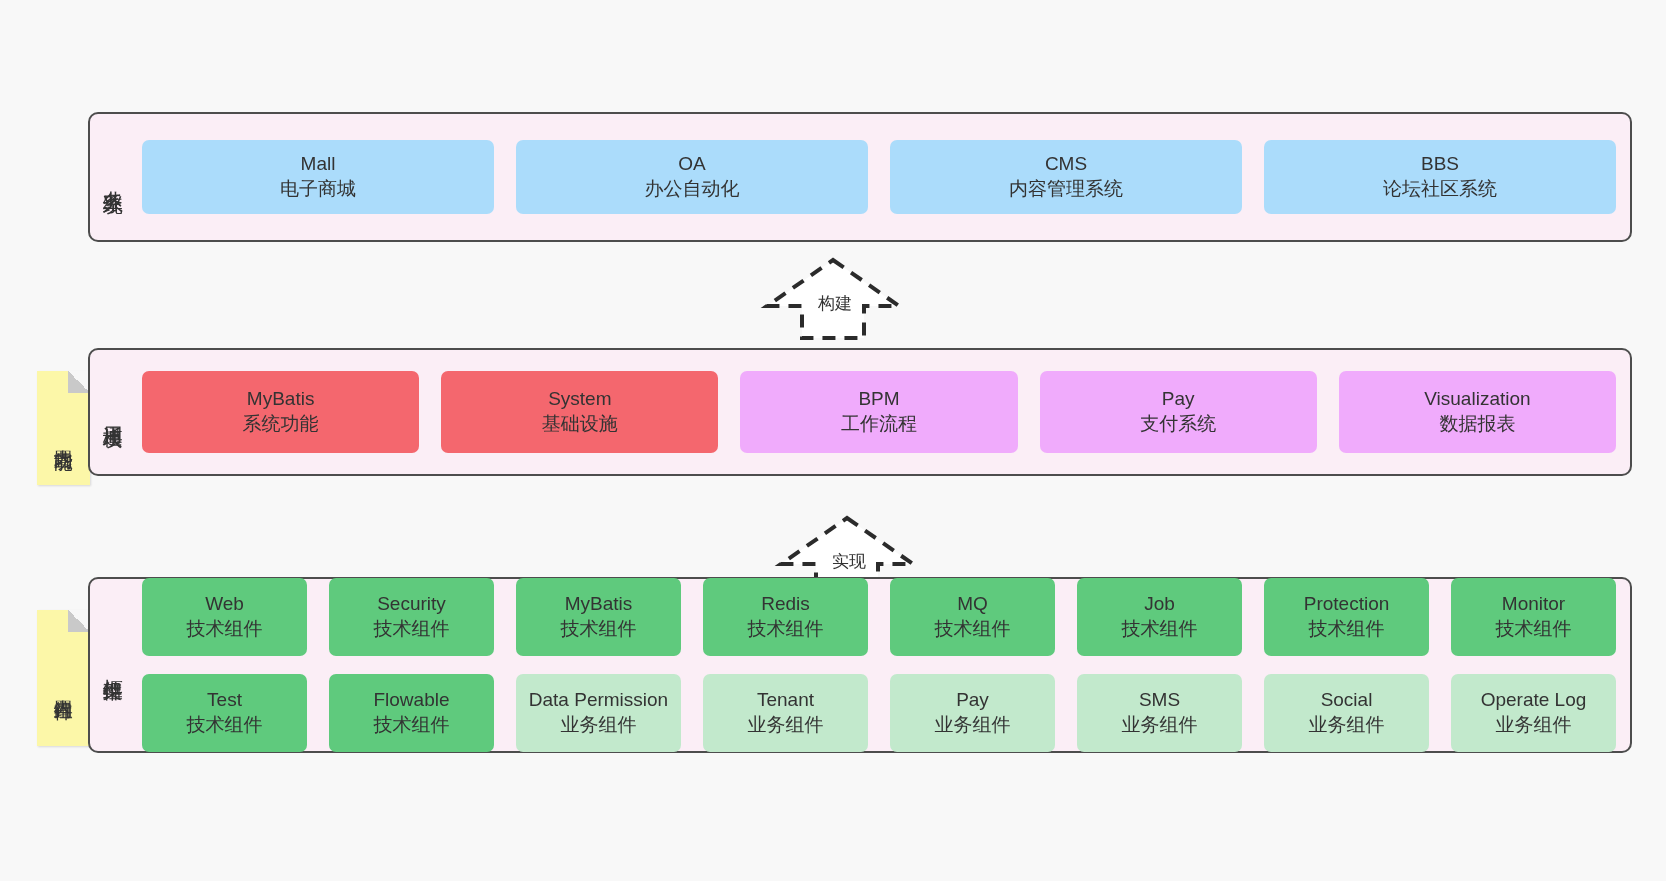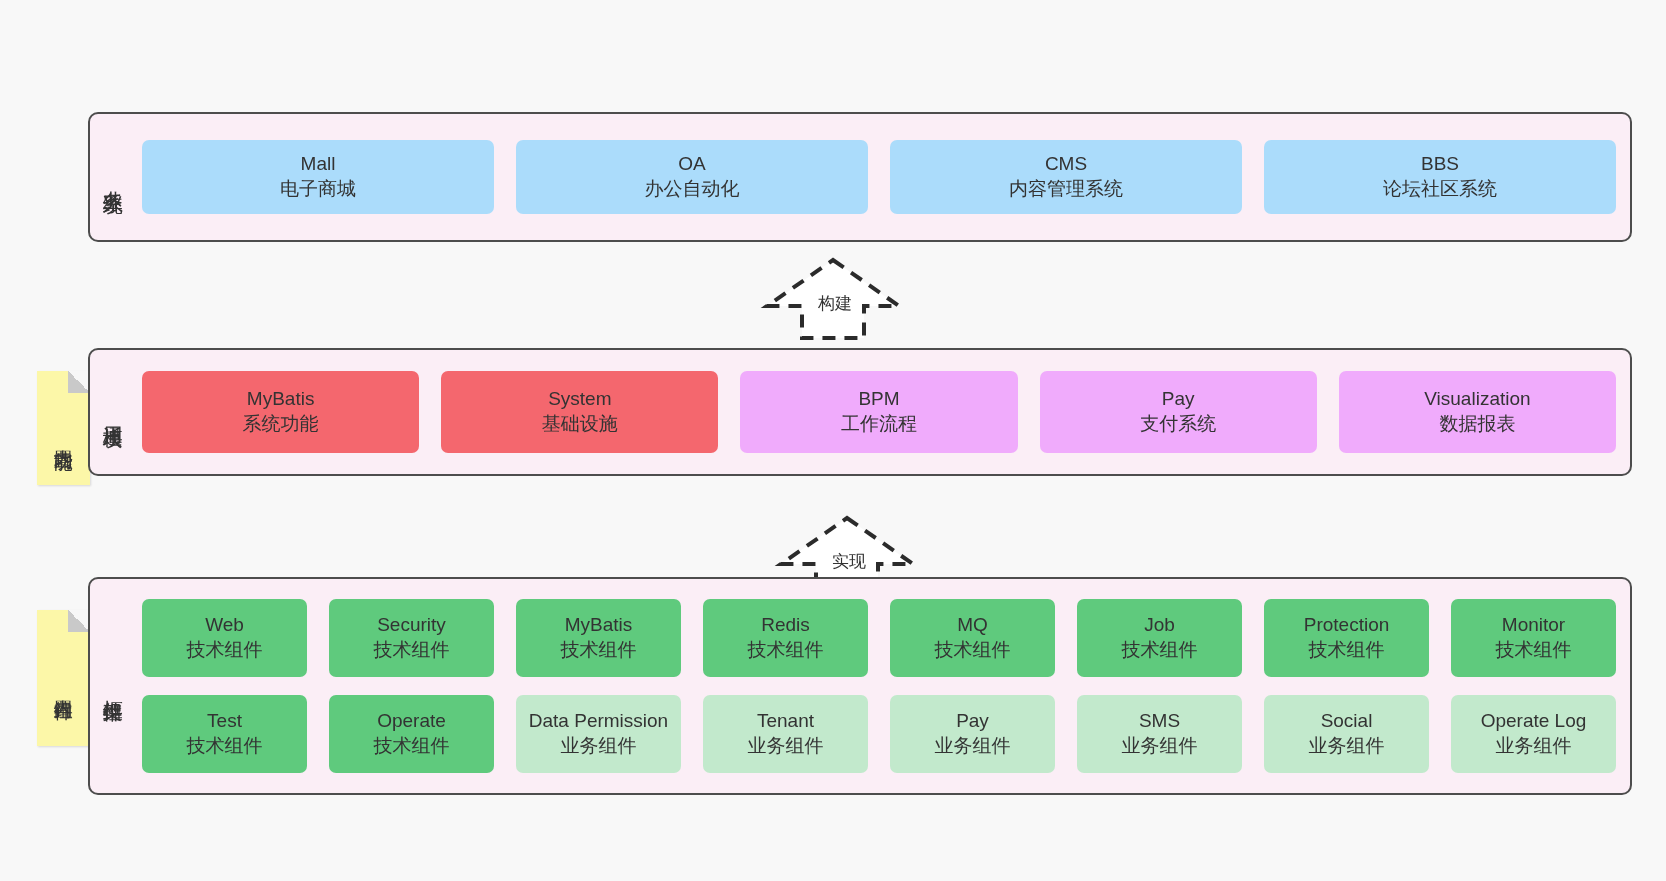--- a/index.html
+++ b/index.html
@@ -74,21 +74,21 @@
 
   .c-blue      {background:#abdcfb;}
   .c-red       {background:#f4676e;}
   .c-pink      {background:#f0abfc;}
   .c-green     {background:#5fca7d;}
   .c-lightgreen{background:#c2e9cc;}
 
   
   #layer-business{left:88px;  top:112px; width:1544px; height:130px;}
   #layer-common  {left:88px;  top:348px; width:1544px; height:128px;}
-  #layer-frame   {left:88px;  top:577px; width:1544px; height:218px;}
+  #layer-frame   {left:88px;  top:577px; width:1544px; height:176px;}
 
   
   .note{
     position:absolute;
     background:#fcf7a8;
     box-shadow:1px 1px 2px rgba(0,0,0,.13);
     display:flex;
     align-items:center;
     justify-content:center;
     font-size:19px;
@@ -242,21 +242,21 @@
           <span class="l2">技术组件</span>
         </div>
       </div>
 
       <div class="row">
         <div class="card h-bot c-green">
           <span class="l1">Test</span>
           <span class="l2">技术组件</span>
         </div>
         <div class="card h-bot c-green">
-          <span class="l1">Operate</span>
+          <span class="l1">Flowable</span>
           <span class="l2">技术组件</span>
         </div>
         <div class="card h-bot c-lightgreen">
           <span class="l1">Data Permission</span>
           <span class="l2">业务组件</span>
         </div>
         <div class="card h-bot c-lightgreen">
           <span class="l1">Tenant</span>
           <span class="l2">业务组件</span>
         </div>

